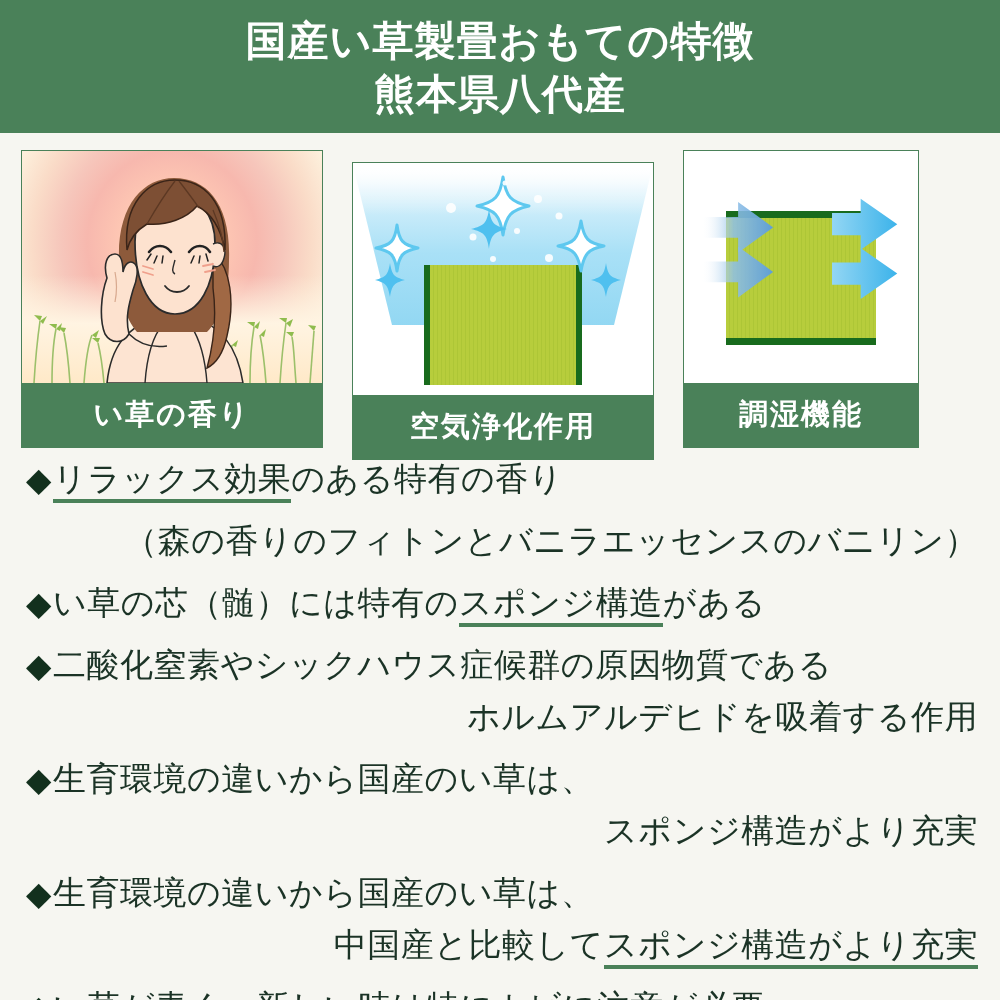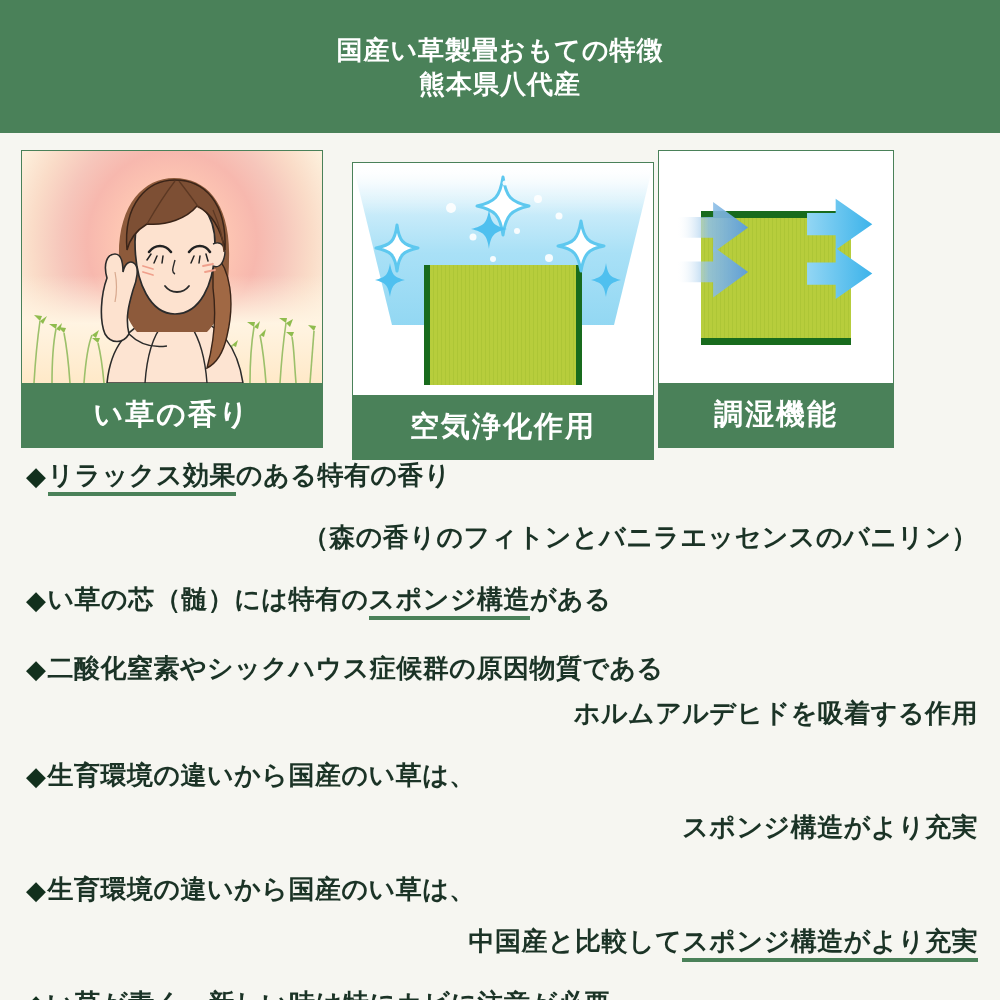--- a/index.html
+++ b/index.html
@@ -22,21 +22,21 @@
     background: #4a8159;
     color: #ffffff;
     display: flex;
     flex-direction: column;
     align-items: center;
     justify-content: center;
     box-sizing: border-box;
     padding-top: 2px;
   }
   .header-line {
-    font-size: 26px;
+    font-size: 41px;
     font-weight: bold;
     letter-spacing: 1px;
     line-height: 1.28;
     white-space: nowrap;
   }
 
   
   .cards {
     position: absolute;
     top: 150px;
@@ -49,21 +49,21 @@
     top: 0;
     width: 302px;
     height: 298px;
     border: 1px solid #4a8159;
     box-sizing: border-box;
     background: #ffffff;
     overflow: hidden;
   }
   .card-1 { left: 21px; }
   .card-2 { left: 352px; margin-top: 12px; }
-  .card-3 { left: 658px; width: 236px; }
+  .card-3 { left: 683px; width: 236px; }
 
   .card-figure {
     position: absolute;
     top: 0; left: 0; right: 0;
     height: 232px;
     overflow: hidden;
     background: #ffffff;
   }
   .card-label {
     position: absolute;
@@ -137,23 +137,22 @@
     position: absolute;
     top: 462px; left: 0;
     width: 1000px;
     color: #1b3326;
     font-size: 33px;
     line-height: 1.0;
   }
   .tl {
     position: absolute;
     white-space: nowrap;
-    font-size: 26px;
+    font-size: 33px;
     letter-spacing: .5px;
-    font-weight: bold;
   }
   .tl.bullet { left: 26px; }
   .tl.cont   { right: 22px; margin-left: 40px; }
   .bul {
     display: inline-block;
     transform: translateY(1px);
     margin-right: 1px;
     color: #12301d;
   }
   .u {
@@ -312,21 +311,21 @@
 
   <div class="tl bullet" style="top:0px">
     <span class="bul">◆</span><span class="u">リラックス効果</span><span>のある特有の香り</span>
   </div>
   <div class="tl cont" style="top:62px">（森の香りのフィトンとバニラエッセンスのバニリン）</div>
 
   <div class="tl bullet" style="top:124px">
     <span class="bul">◆</span><span>い草の芯（髄）には特有の</span><span class="u">スポンジ構造</span><span>がある</span>
   </div>
 
-  <div class="tl bullet" style="top:193px">
+  <div class="tl bullet" style="top:186px">
     <span class="bul">◆</span><span>二酸化窒素やシックハウス症候群の原因物質である</span>
   </div>
   <div class="tl cont" style="top:238px">ホルムアルデヒドを吸着する作用</div>
 
   <div class="tl bullet" style="top:300px">
     <span class="bul">◆</span><span>生育環境の違いから国産のい草は、</span>
   </div>
   <div class="tl cont" style="top:352px">スポンジ構造がより充実</div>
 
   <div class="tl bullet" style="top:414px">

